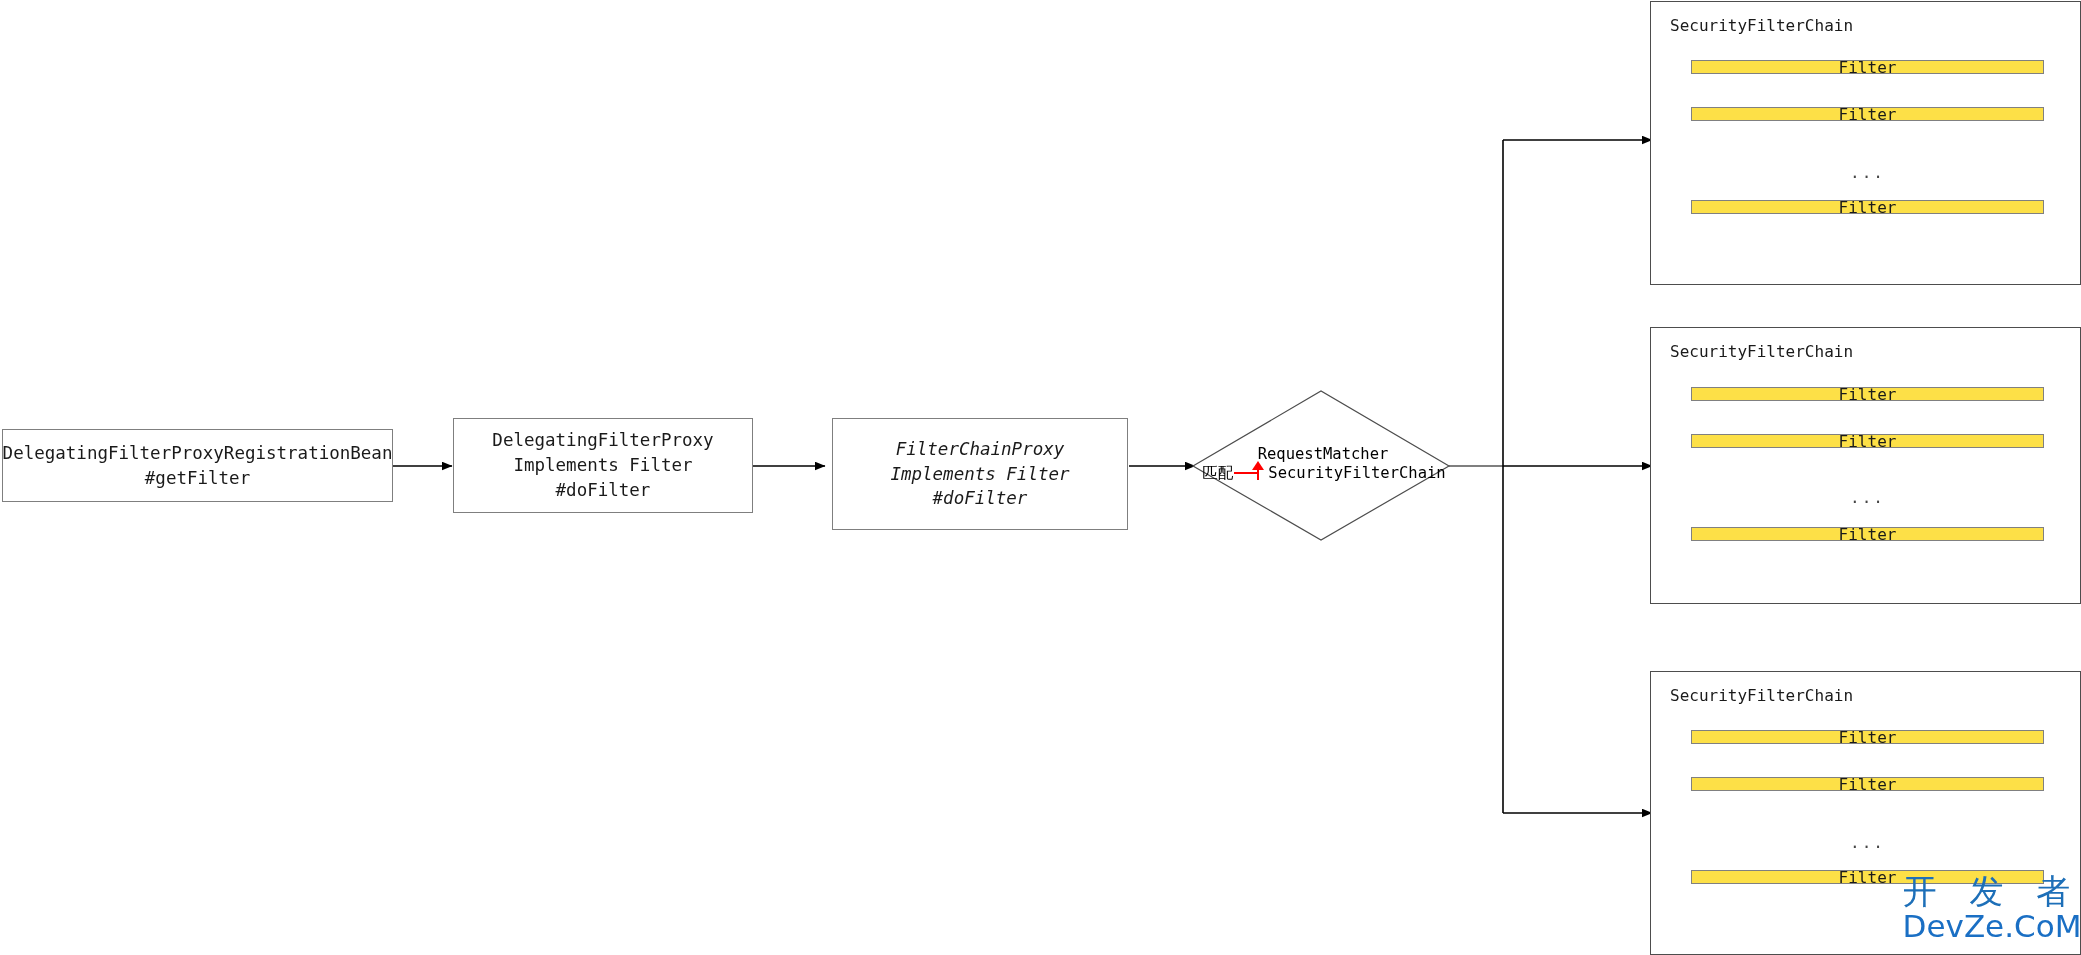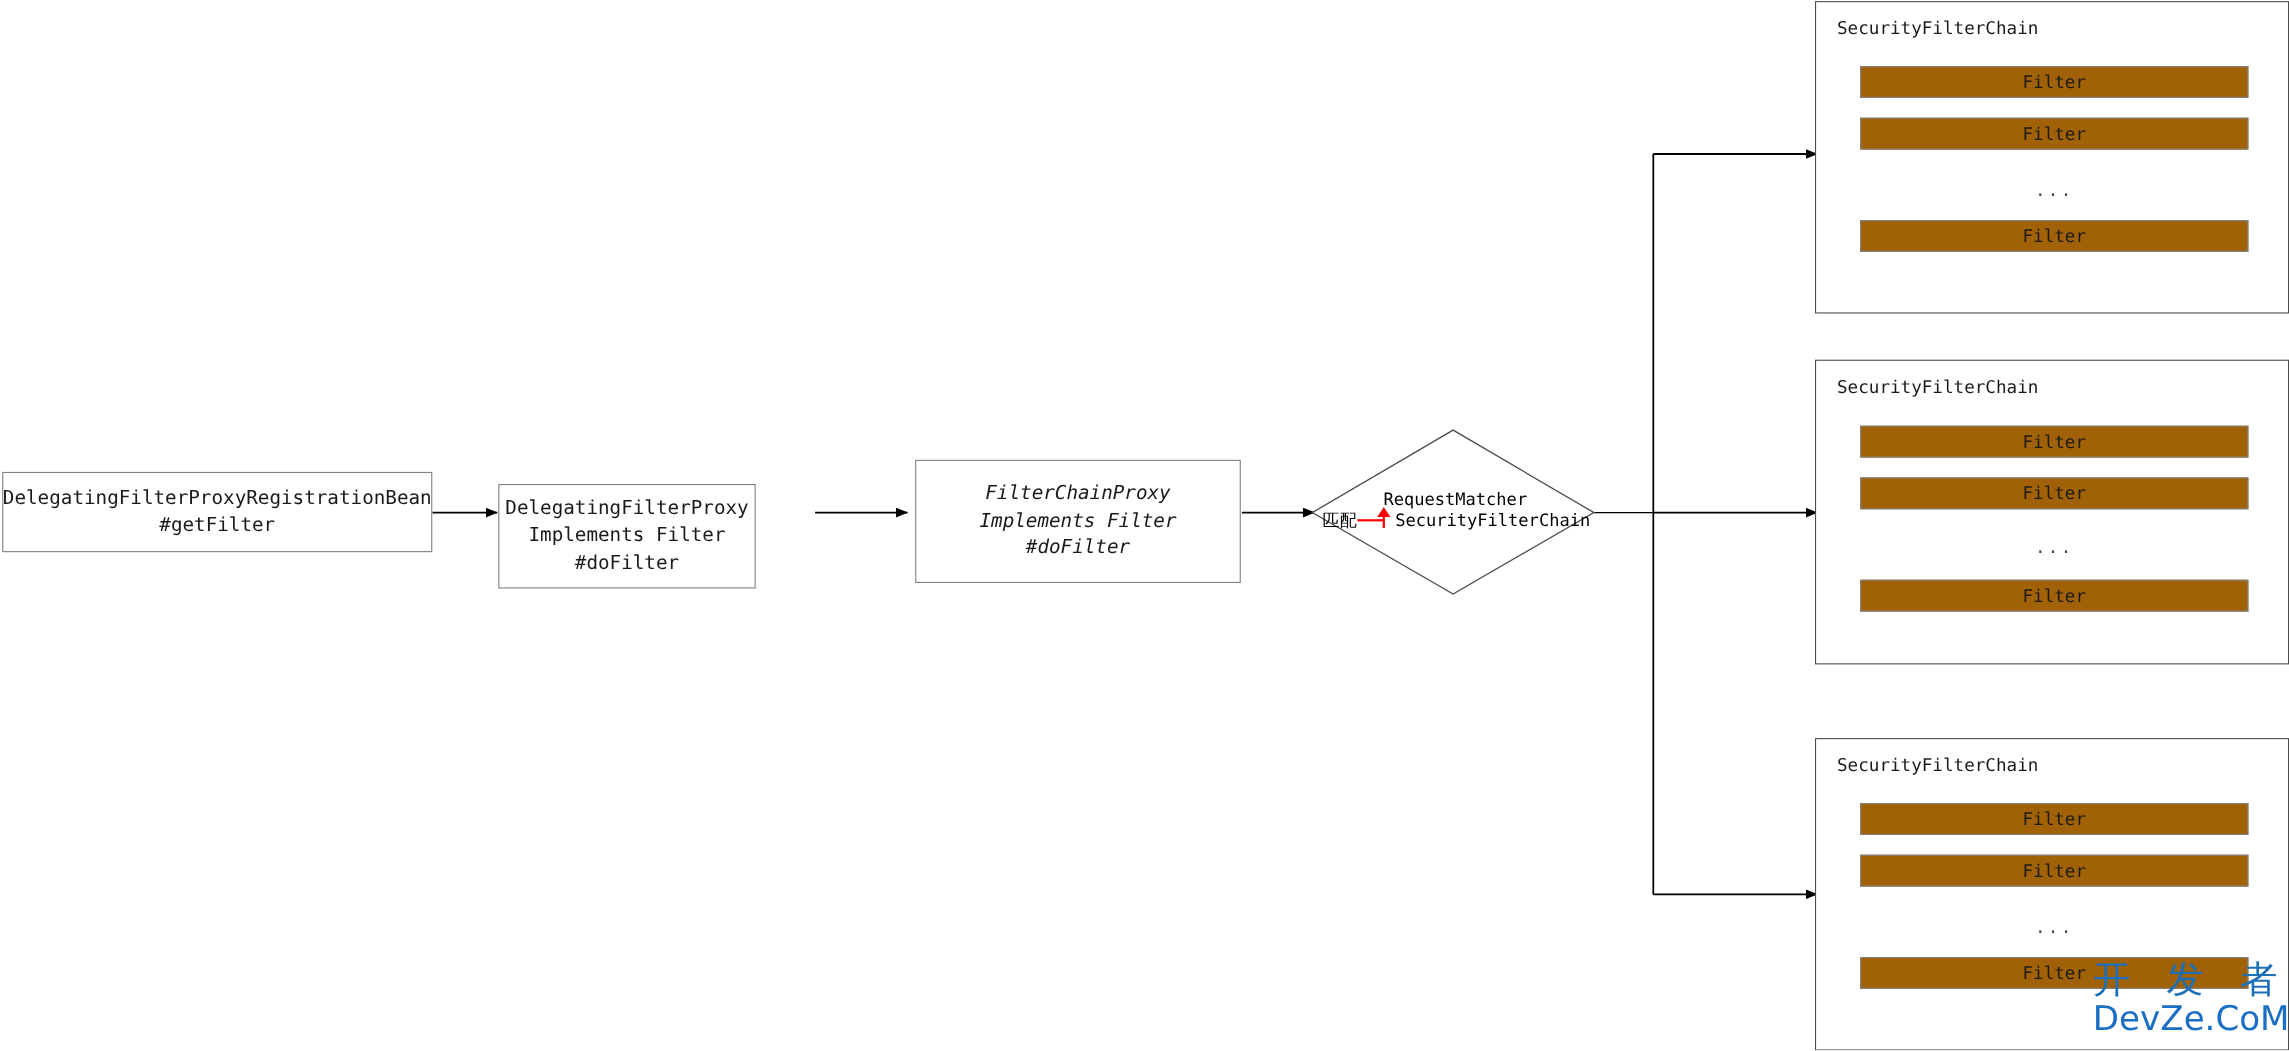--- a/index.html
+++ b/index.html
@@ -130,23 +130,23 @@
     font-family: "DejaVu Sans Mono", "Liberation Mono", monospace;
     font-size: 16px;
     color: #1a1a1a;
     white-space: nowrap;
   }
   .filter-box {
     position: absolute;
     box-sizing: border-box;
     left: 40px;
     width: 353px;
-    height: 29px;
+    height: 14px;
     border: 1px solid #808080;
-    background: #a16207;
+    background: #fde047;
     display: flex;
     align-items: center;
     justify-content: center;
     font-family: "DejaVu Sans Mono", "Liberation Mono", monospace;
     font-size: 16px;
     color: #1a1a1a;
   }
   .ellipsis {
     position: absolute;
     left: 40px;
@@ -216,21 +216,21 @@
     <line x1="1503" y1="813" x2="1652" y2="813" stroke="#000000" stroke-width="1.6" marker-end="url(#arrowhead)"></line>
 
     <polygon points="1193,466 1321,391 1449,466 1321,540" fill="#ffffff" stroke="#4d4d4d" stroke-width="1.2"></polygon>
   </svg>
 
   <div class="proc-box" id="box-1" style="left:2px; top:429px; width:391px; height:73px;">
     <span class="line">DelegatingFilterProxyRegistrationBean</span>
     <span class="line">#getFilter</span>
   </div>
 
-  <div class="proc-box" id="box-2" style="left:453px; top:418px; width:234px; height:95px;margin-top:22px;">
+  <div class="proc-box" id="box-2" style="left:453px; top:418px; width:300px; height:95px;">
     <span class="line">DelegatingFilterProxy</span>
     <span class="line">Implements Filter</span>
     <span class="line">#doFilter</span>
   </div>
 
   <div class="proc-box" id="box-3" style="left:832px; top:418px; width:296px; height:112px;font-style:italic;">
     <span class="line">FilterChainProxy</span>
     <span class="line">Implements Filter</span>
     <span class="line">#doFilter</span>
   </div>

